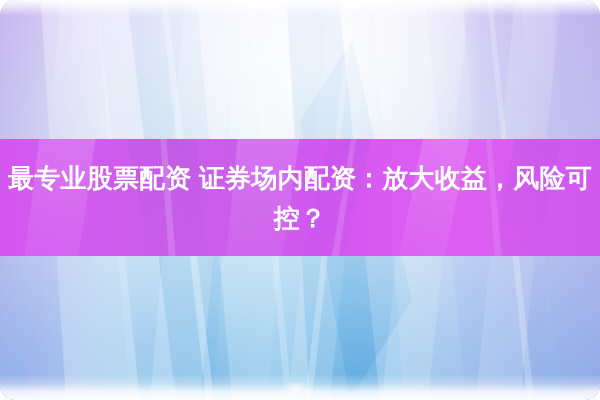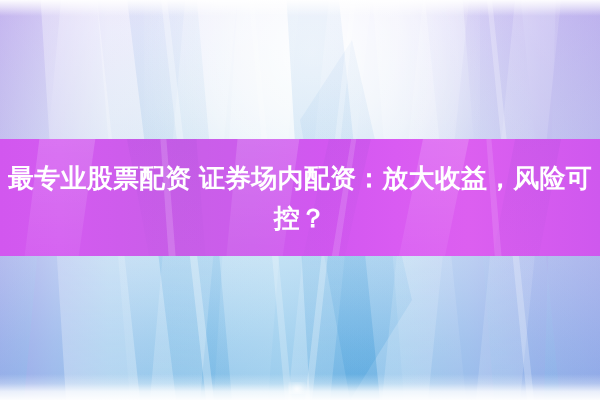--- a/index.html
+++ b/index.html
@@ -10,20 +10,21 @@
   body {
     font-family: "Liberation Sans", "DejaVu Sans", sans-serif;
   }
 
   #banner {
     position: relative;
     width: 600px;
     height: 400px;
     overflow: hidden;
     background: #cfe4f6;
+    border-radius: 15px;
   }
 
   
   .bg-base {
     position: absolute;
     inset: 0;
     background: linear-gradient(
       to bottom,
       #e9e6fa 0%,
       #e7e9fb 8%,

